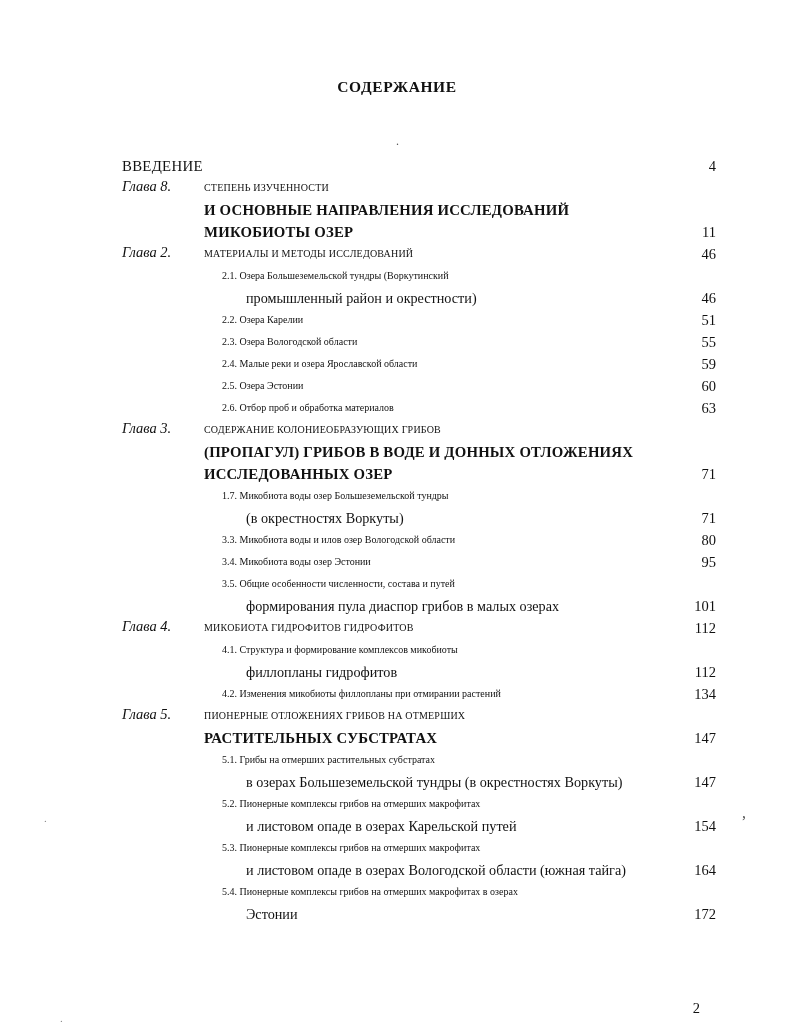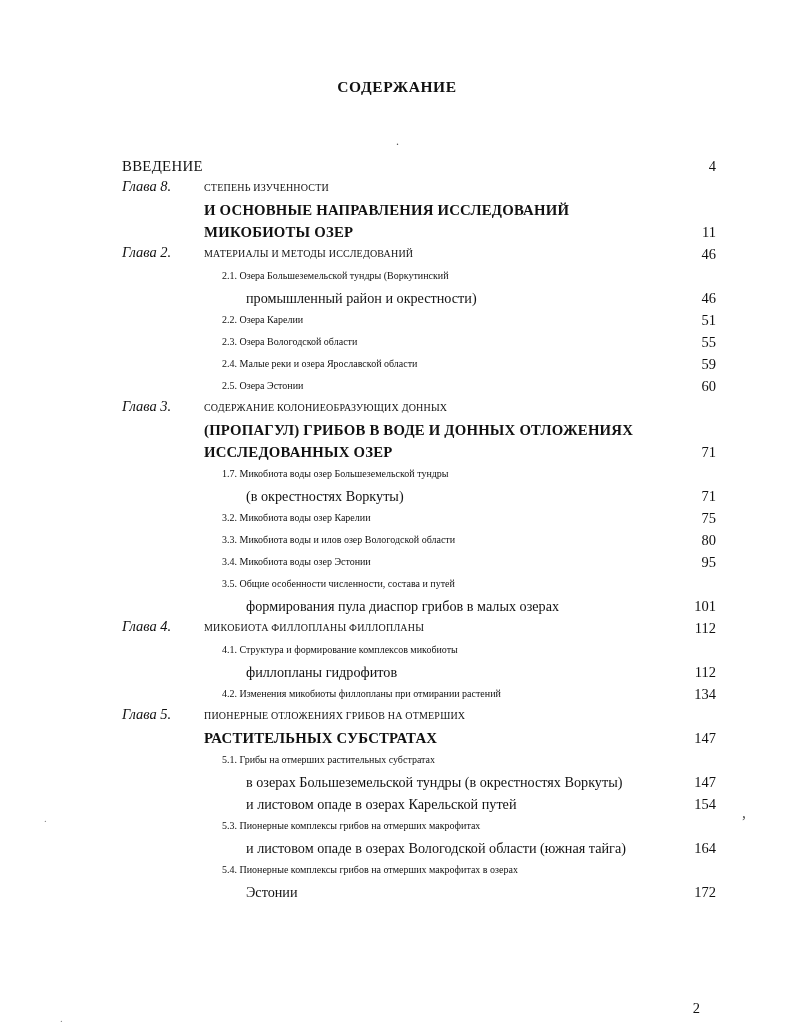--- a/index.html
+++ b/index.html
@@ -141,60 +141,60 @@
         <span class="page-num">55</span>
       </div>
       <div class="row lvl-sub">
         <span class="txt">2.4. Малые реки и озера Ярославской области</span>
         <span class="page-num">59</span>
       </div>
       <div class="row lvl-sub">
         <span class="txt">2.5. Озера Эстонии</span>
         <span class="page-num">60</span>
       </div>
+      <div class="row lvl-sub">
+        <span class="txt">2.6. Отбор проб и обработка материалов</span>
+        <span class="page-num">63</span>
+      </div>
       <div class="row lvl-chapter">
         <span class="label">Глава 3.</span>
-        <span class="txt">СОДЕРЖАНИЕ КОЛОНИЕОБРАЗУЮЩИХ ДОННЫХ</span>
+        <span class="txt">СОДЕРЖАНИЕ КОЛОНИЕОБРАЗУЮЩИХ ГРИБОВ</span>
       </div>
       <div class="row lvl-chapter-cont">
         <span class="txt">(ПРОПАГУЛ) ГРИБОВ В ВОДЕ И ДОННЫХ ОТЛОЖЕНИЯХ</span>
       </div>
       <div class="row lvl-chapter-cont">
         <span class="txt">ИССЛЕДОВАННЫХ ОЗЕР</span>
         <span class="page-num">71</span>
       </div>
       <div class="row lvl-sub">
         <span class="txt">1.7. Микобиота воды озер Большеземельской тундры</span>
       </div>
       <div class="row lvl-sub-cont">
         <span class="txt">(в окрестностях Воркуты)</span>
         <span class="page-num">71</span>
       </div>
       <div class="row lvl-sub">
-        <span class="txt">3.2. Микобиота воды озер Карелии</span>
-        <span class="page-num">75</span>
-      </div>
-      <div class="row lvl-sub">
         <span class="txt">3.3. Микобиота воды и илов озер Вологодской области</span>
         <span class="page-num">80</span>
       </div>
       <div class="row lvl-sub">
         <span class="txt">3.4. Микобиота воды озер Эстонии</span>
         <span class="page-num">95</span>
       </div>
       <div class="row lvl-sub">
         <span class="txt">3.5. Общие особенности численности, состава и путей</span>
       </div>
       <div class="row lvl-sub-cont">
         <span class="txt">формирования пула диаспор грибов в малых озерах</span>
         <span class="page-num">101</span>
       </div>
       <div class="row lvl-chapter">
         <span class="label">Глава 4.</span>
-        <span class="txt">МИКОБИОТА ФИЛЛОПЛАНЫ ФИЛЛОПЛАНЫ</span>
+        <span class="txt">МИКОБИОТА ГИДРОФИТОВ ГИДРОФИТОВ</span>
         <span class="page-num">112</span>
       </div>
       <div class="row lvl-sub">
         <span class="txt">4.1. Структура и формирование комплексов микобиоты</span>
       </div>
       <div class="row lvl-sub-cont">
         <span class="txt">филлопланы гидрофитов</span>
         <span class="page-num">112</span>
       </div>
       <div class="row lvl-sub">
@@ -209,20 +209,23 @@
         <span class="txt">РАСТИТЕЛЬНЫХ СУБСТРАТАХ</span>
         <span class="page-num">147</span>
       </div>
       <div class="row lvl-sub">
         <span class="txt">5.1. Грибы на отмерших растительных субстратах</span>
       </div>
       <div class="row lvl-sub-cont">
         <span class="txt">в озерах Большеземельской тундры (в окрестностях Воркуты)</span>
         <span class="page-num">147</span>
       </div>
+      <div class="row lvl-sub">
+        <span class="txt">5.2. Пионерные комплексы грибов на отмерших макрофитах</span>
+      </div>
       <div class="row lvl-sub-cont">
         <span class="txt">и листовом опаде в озерах Карельской путей</span>
         <span class="page-num">154</span>
       </div>
       <div class="row lvl-sub">
         <span class="txt">5.3. Пионерные комплексы грибов на отмерших макрофитах</span>
       </div>
       <div class="row lvl-sub-cont">
         <span class="txt">и листовом опаде в озерах Вологодской области (южная тайга)</span>
         <span class="page-num">164</span>

